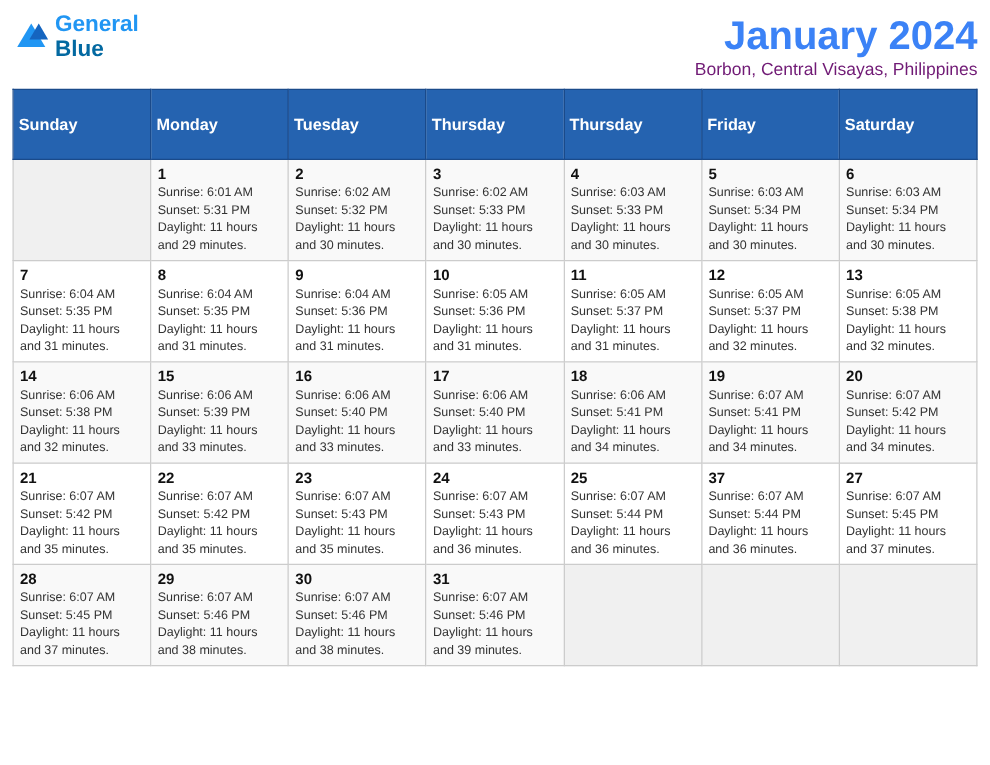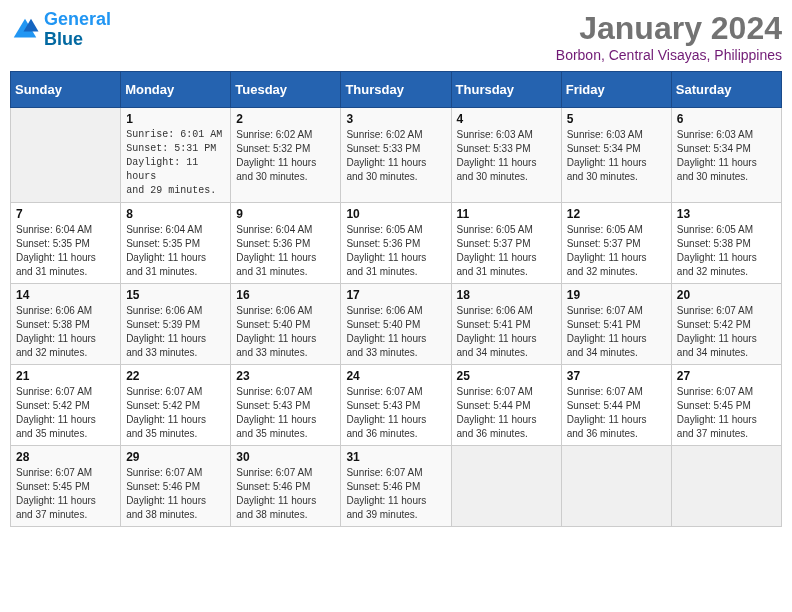--- a/index.html
+++ b/index.html
@@ -34,39 +34,39 @@
     .logo-icon {
       width: 30px;
       height: 30px;
     }
     .title-block {
       text-align: right;
     }
     .month-title {
       font-size: 32px;
       font-weight: bold;
-      color: #737373;
+      color: #3b82f6;
     }
     .location {
       font-size: 14px;
       color: #701a75;
     }
     table {
       width: 100%;
       border-collapse: collapse;
       table-layout: fixed;
     }
     thead tr {
       background-color: #2563b0;
     }
     thead th {
       color: #fff;
       font-size: 13px;
       font-weight: bold;
-      padding: 10px 4px;
+      padding: 20px 4px;
       text-align: left;
       border: 1px solid #1a4a8a;
     }
     tbody tr {
       vertical-align: top;
     }
     tbody td {
       border: 1px solid #ccc;
       padding: 4px 5px;
       font-size: 10px;
@@ -123,21 +123,21 @@
         <th>Thursday</th>
         <th>Friday</th>
         <th>Saturday</th>
       </tr>
   </thead>
   <tbody id="calendar-body">
   <tr>
         <td class="empty-cell"></td>
         <td>
           <span class="day-num">1</span>
-          <div class="day-info" style="white-space: pre-line; font-family: Liberation Mono, monospace;">Sunrise: 6:01 AM
+          <div class="day-info" style="white-space: pre-line;">Sunrise: 6:01 AM
 Sunset: 5:31 PM
 Daylight: 11 hours
 and 29 minutes.</div>
         </td>
         <td>
           <span class="day-num">2</span>
           <div class="day-info" style="white-space: pre-line;">Sunrise: 6:02 AM
 Sunset: 5:32 PM
 Daylight: 11 hours
 and 30 minutes.</div>

